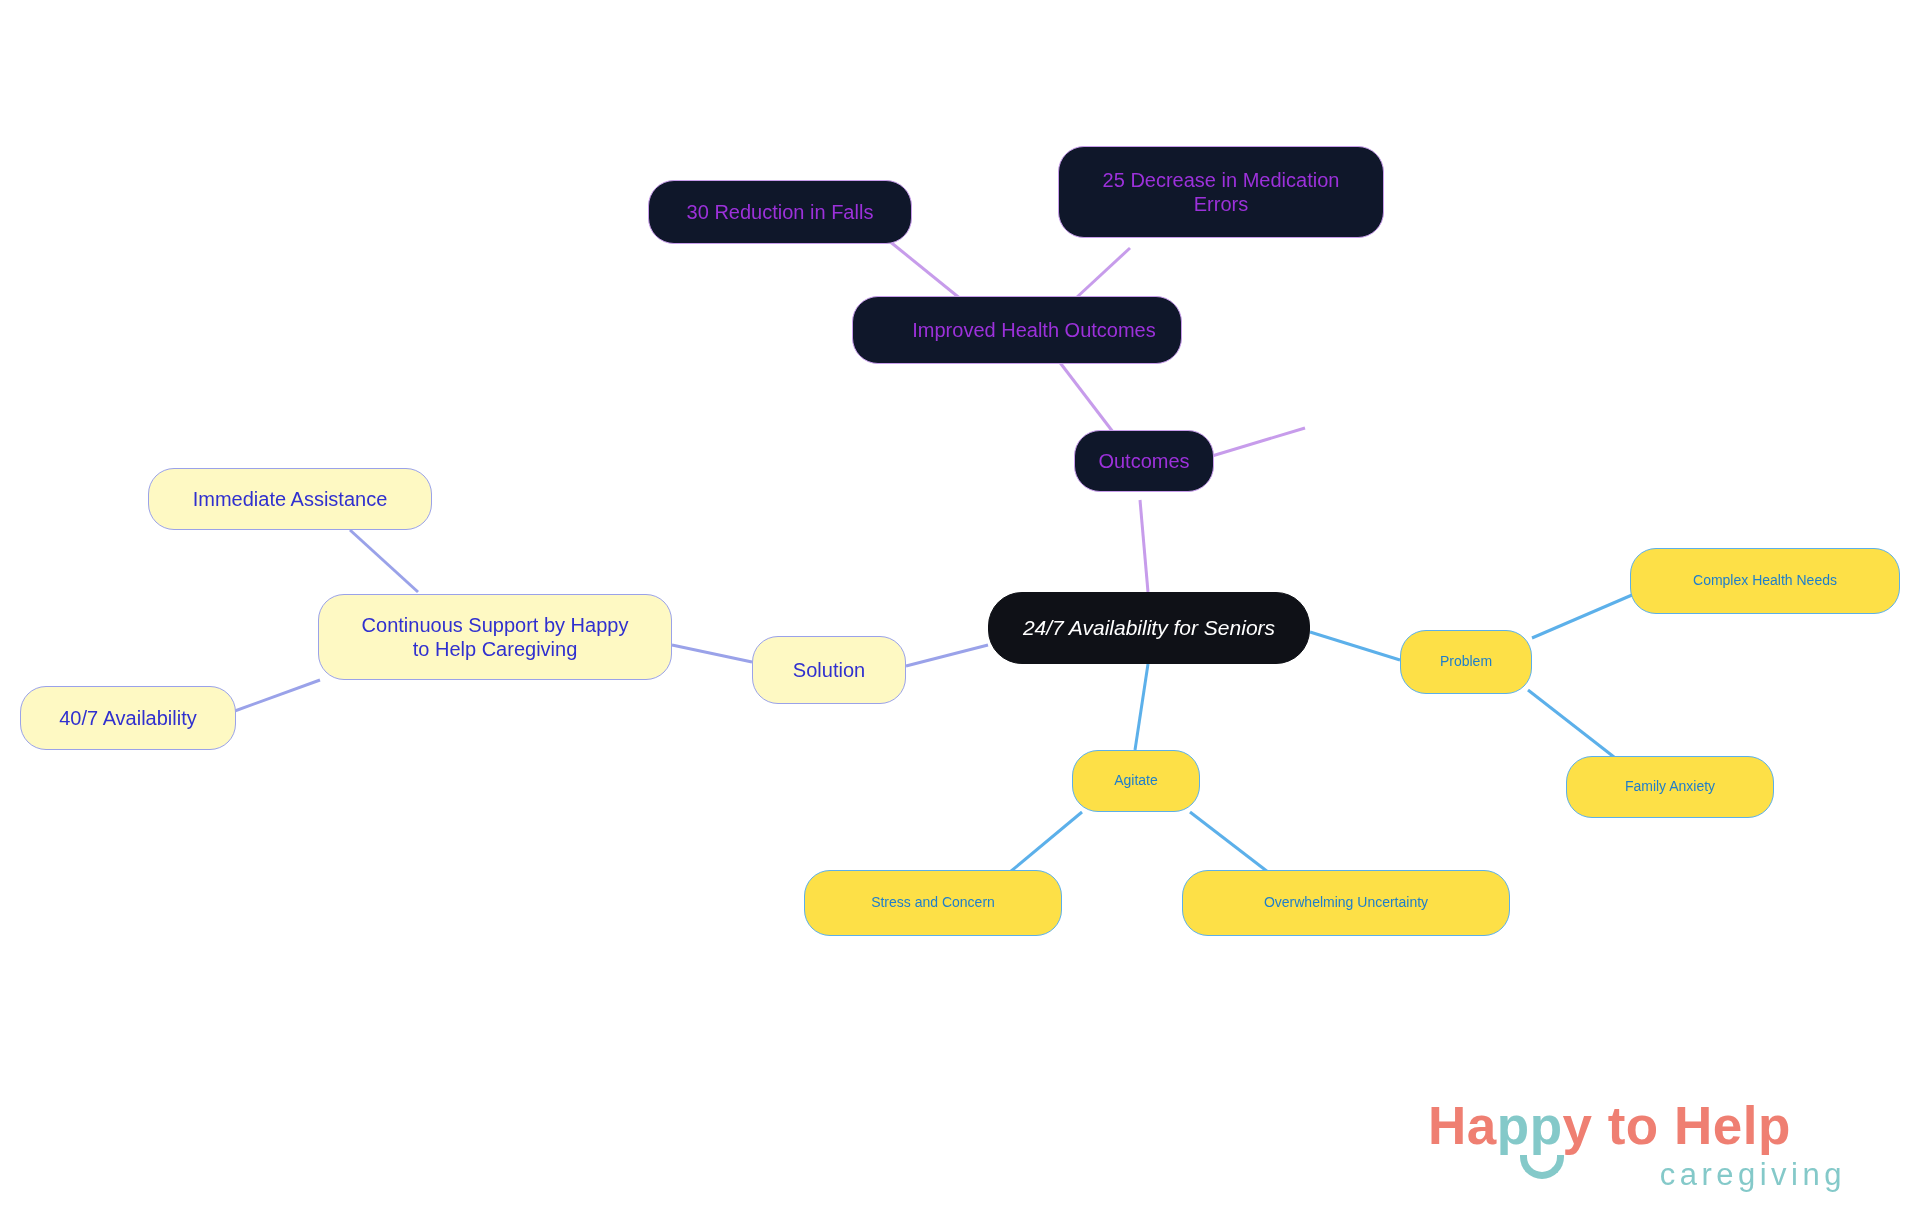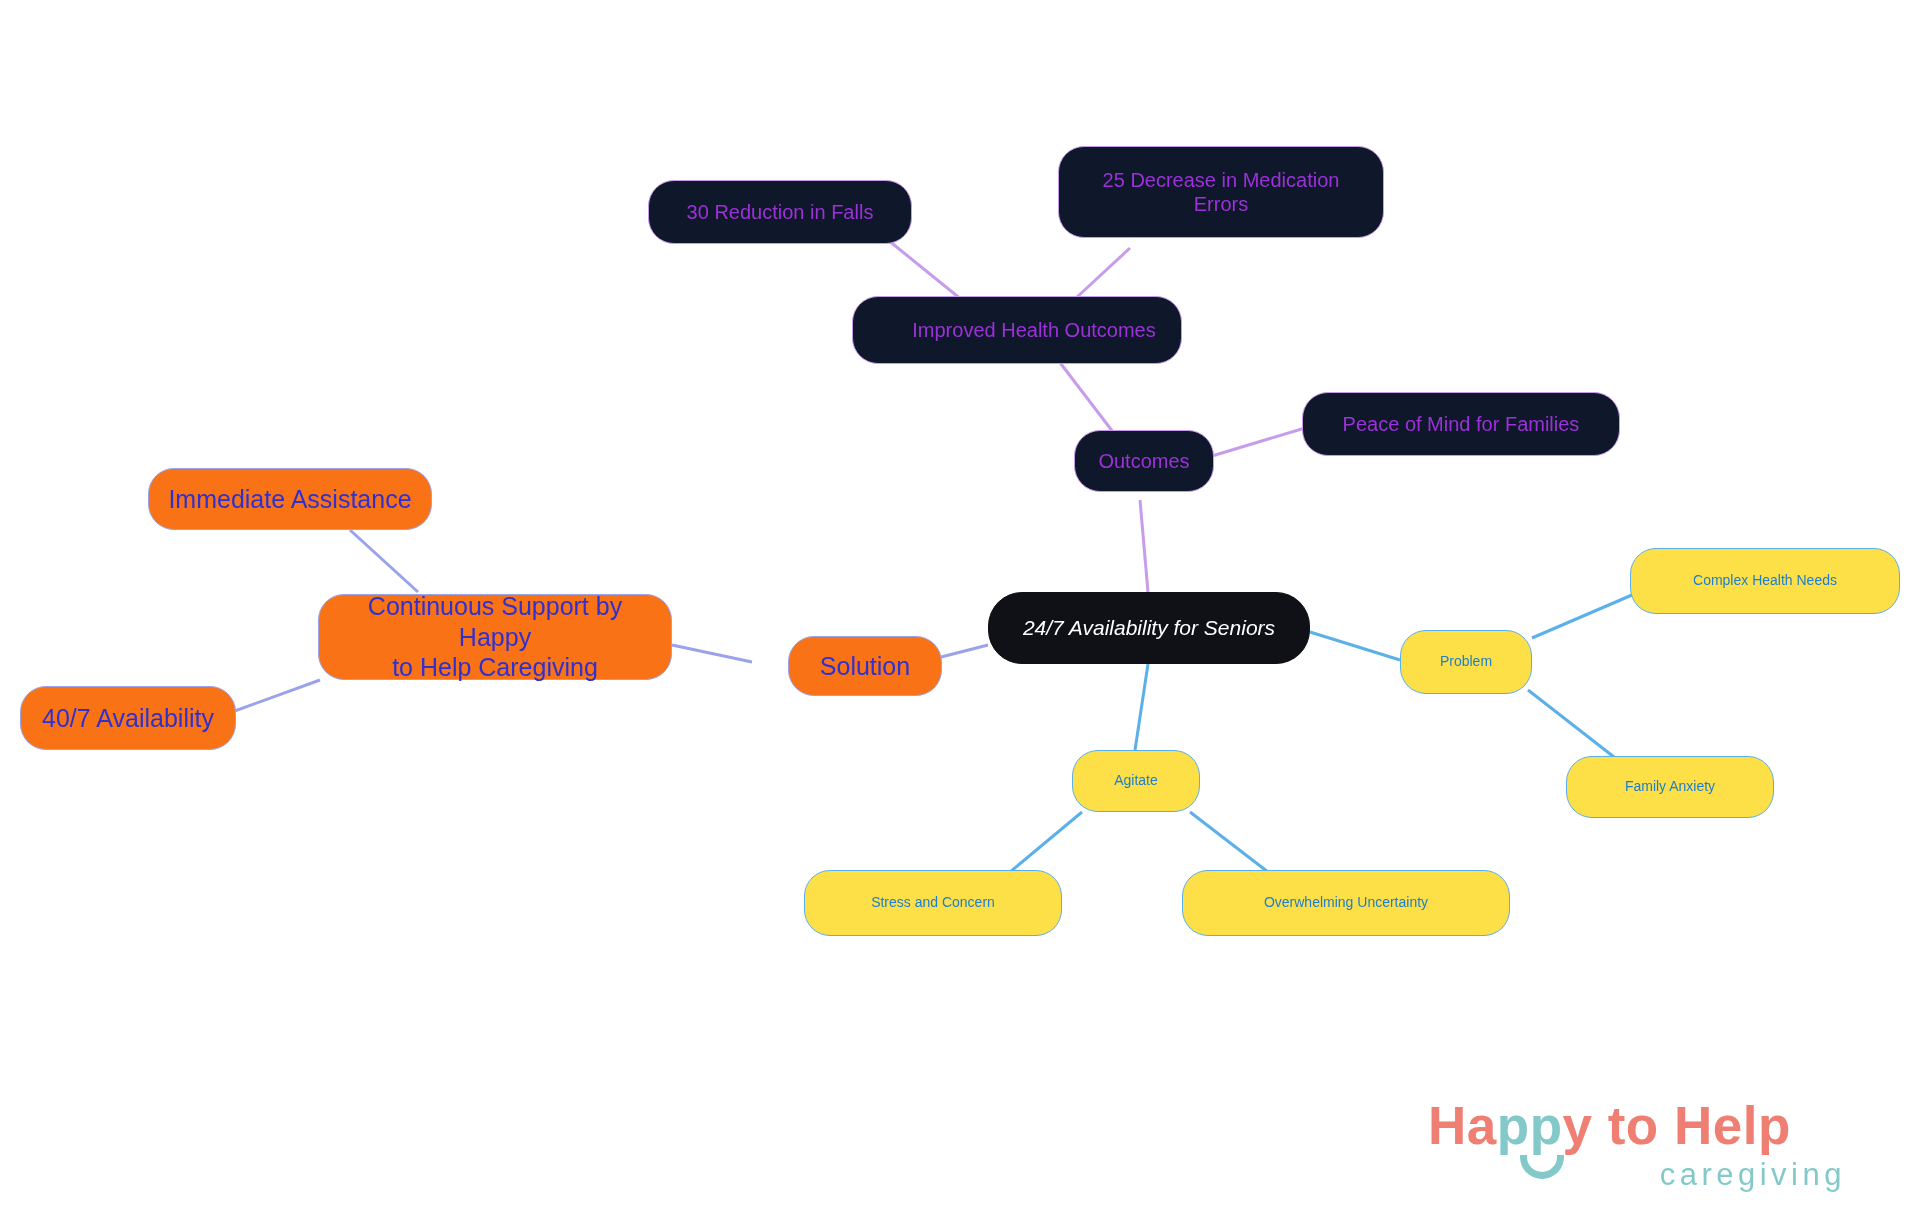--- a/index.html
+++ b/index.html
@@ -45,24 +45,24 @@
     border-radius: 34px;
     font-style: italic;
   }
   .node-blue {
     background: #fde047;
     border-color: #5cb0ea;
     color: #1f7ecb;
     font-size: 14px;
   }
   .node-indigo {
-    background: #f97316;
+    background: #fef9c3;
     border-color: #9aa2e9;
     color: #3030cf;
-    font-size: 25px;
+    font-size: 20px;
   }
   .node-violet {
     background: #0f172a;
     border-color: #c79ceb;
     color: #9c31da;
     font-size: 20px;
   }
 
   
   #logo {
@@ -147,32 +147,31 @@
   <div class="node node-blue" style="left:1630px; top:548px; width:270px; height:66px;">Complex Health Needs</div>
 
   <div class="node node-blue" style="left:1566px; top:756px; width:208px; height:62px;">Family Anxiety</div>
 
   <div class="node node-blue" style="left:1072px; top:750px; width:128px; height:62px;">Agitate</div>
 
   <div class="node node-blue" style="left:804px; top:870px; width:258px; height:66px;">Stress and Concern</div>
 
   <div class="node node-blue" style="left:1182px; top:870px; width:328px; height:66px;">Overwhelming Uncertainty</div>
 
-  <div class="node node-indigo" style="left:788px; top:636px; width:154px; height:60px;">Solution</div>
+  <div class="node node-indigo" style="left:752px; top:636px; width:154px; height:68px;">Solution</div>
 
   <div class="node node-indigo" style="left:318px; top:594px; width:354px; height:86px;">Continuous Support by Happy
 to Help Caregiving</div>
 
   <div class="node node-indigo" style="left:148px; top:468px; width:284px; height:62px;">Immediate Assistance</div>
 
   <div class="node node-indigo" style="left:20px; top:686px; width:216px; height:64px;">40/7 Availability</div>
 
   <div class="node node-violet" style="left:1074px; top:430px; width:140px; height:62px;">Outcomes</div>
 
-  <div class="node node-violet" style="left:1302px; top:392px; width:318px; height:64px;">Peace of Mind for Families</div>
 
   <div class="node node-violet" style="left:852px; top:296px; width:330px; height:68px;padding-left:48px;">Improved Health Outcomes</div>
 
   <div class="node node-violet" style="left:648px; top:180px; width:264px; height:64px;">30 Reduction in Falls</div>
 
   <div class="node node-violet" style="left:1058px; top:146px; width:326px; height:92px;">25 Decrease in Medication
 Errors</div>
 
   <div id="logo">
     <div class="logo-main"><span>Ha</span><span class="teal">pp</span><span>y</span><span> to Help</span></div>

